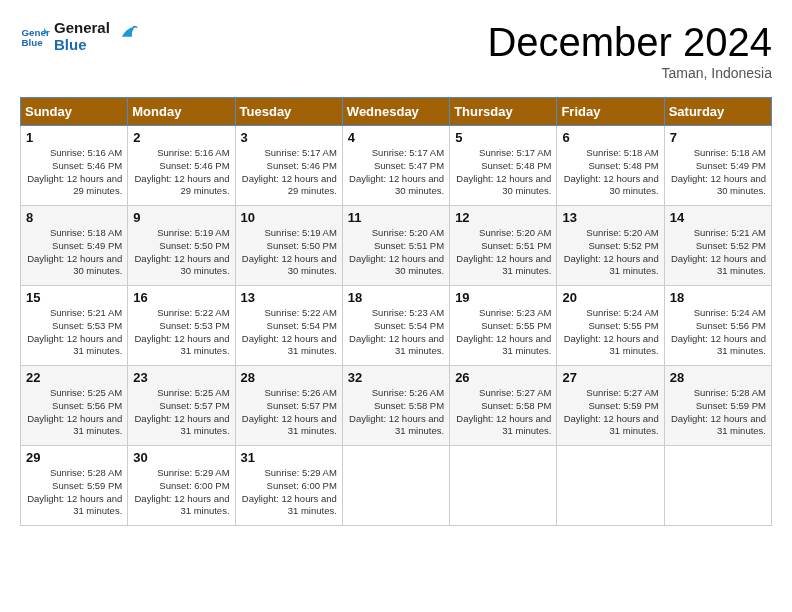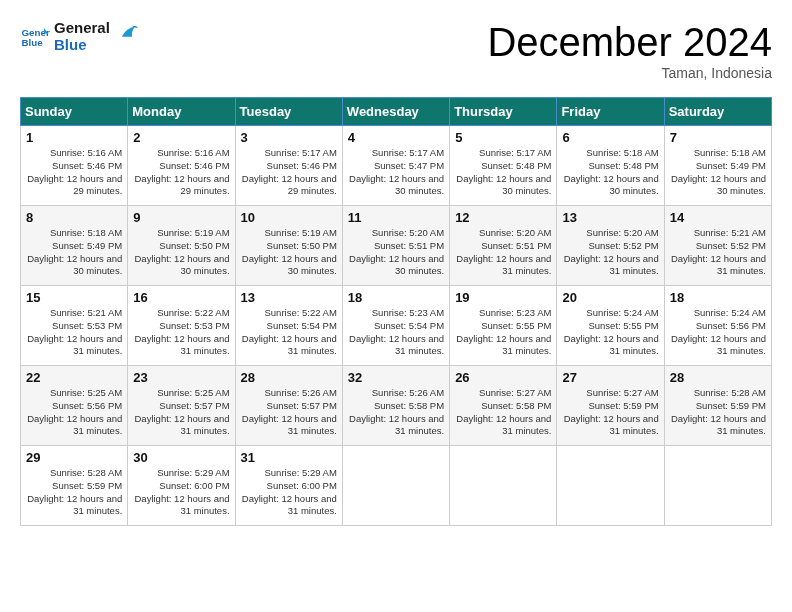--- a/index.html
+++ b/index.html
@@ -36,21 +36,21 @@
     .location {
       font-size: 14px;
       color: #555;
     }
     .calendar-table {
       width: 100%;
       border-collapse: collapse;
       table-layout: fixed;
     }
     .calendar-table th {
-      background-color: #0f766e;
+      background-color: #a16207;
       color: #fff;
       font-size: 13px;
       font-weight: bold;
       padding: 6px 4px;
       text-align: left;
       border: 1px solid #4a8bd0;
     }
     .calendar-table td {
       border: 1px solid #ccc;
       vertical-align: top;

